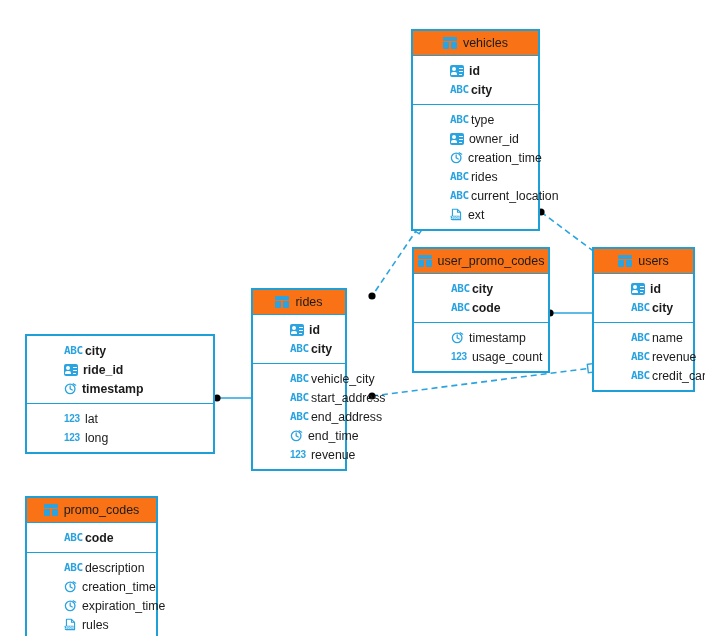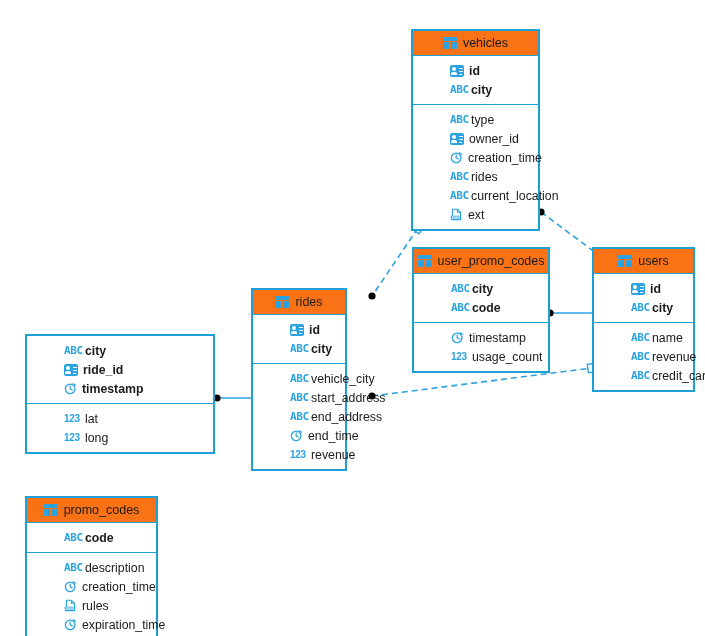--- a/index.html
+++ b/index.html
@@ -381,31 +381,31 @@
         </div>
         <div class="field">
           <span class="ic ic-clock"><svg viewBox="0 0 16 16" width="13" height="13">
               <circle cx="7.6" cy="8.4" r="5.9" fill="none" stroke="#2aa3e0" stroke-width="1.6"></circle>
               <path d="M7.6 4.9 L7.6 8.4 L10.2 9.9" fill="none" stroke="#2aa3e0" stroke-width="1.5" stroke-linecap="round"></path>
               <path d="M11.3 2.1 L14.4 3.9" fill="none" stroke="#2aa3e0" stroke-width="1.5" stroke-linecap="round"></path>
             </svg></span>
           <span class="lbl">creation_time</span>
         </div>
         <div class="field">
+          <span class="ic ic-clock"><svg viewBox="0 0 16 16" width="13" height="13">
+              <circle cx="7.6" cy="8.4" r="5.9" fill="none" stroke="#2aa3e0" stroke-width="1.6"></circle>
+              <path d="M7.6 4.9 L7.6 8.4 L10.2 9.9" fill="none" stroke="#2aa3e0" stroke-width="1.5" stroke-linecap="round"></path>
+              <path d="M11.3 2.1 L14.4 3.9" fill="none" stroke="#2aa3e0" stroke-width="1.5" stroke-linecap="round"></path>
+            </svg></span>
+          <span class="lbl">expiration_time</span>
+        </div>
+        <div class="field">
           <span class="ic ic-json"><svg viewBox="0 0 16 16" width="13" height="13">
               <path d="M3 1.6 h6.2 L13 5.3 V14.4 H3 Z" fill="#ffffff" stroke="#2aa3e0" stroke-width="1.4" stroke-linejoin="round"></path>
               <path d="M9.2 1.6 V5.3 H13" fill="none" stroke="#2aa3e0" stroke-width="1.3"></path>
               <rect x="1" y="9.4" width="11.2" height="5.4" rx="0.6" fill="#2aa3e0"></rect>
               <text x="6.6" y="13.7" font-family="DejaVu Sans Mono, monospace" font-size="4.6" font-weight="bold" fill="#ffffff" text-anchor="middle">JSON</text>
             </svg></span>
           <span class="lbl">rules</span>
         </div>
-        <div class="field">
-          <span class="ic ic-clock"><svg viewBox="0 0 16 16" width="13" height="13">
-              <circle cx="7.6" cy="8.4" r="5.9" fill="none" stroke="#2aa3e0" stroke-width="1.6"></circle>
-              <path d="M7.6 4.9 L7.6 8.4 L10.2 9.9" fill="none" stroke="#2aa3e0" stroke-width="1.5" stroke-linecap="round"></path>
-              <path d="M11.3 2.1 L14.4 3.9" fill="none" stroke="#2aa3e0" stroke-width="1.5" stroke-linecap="round"></path>
-            </svg></span>
-          <span class="lbl">expiration_time</span>
-        </div>
       </div>
     </div>
   </div>
 
 </body></html>

